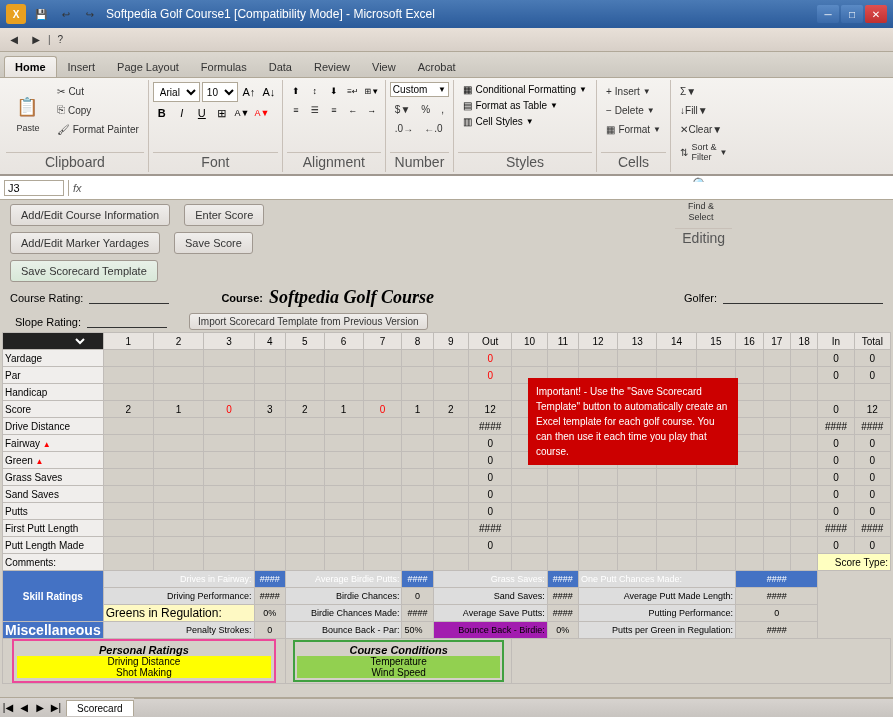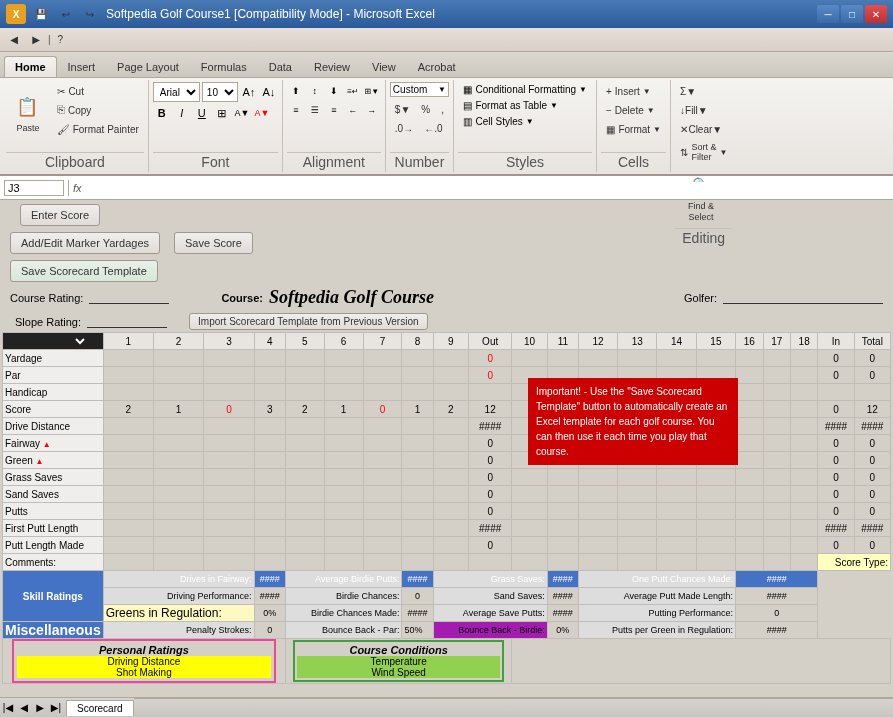--- a/index.html
+++ b/index.html
@@ -300,20 +300,21 @@
   <input class="cell-ref" value="J3" style="">
   <div class="formula-divider"></div>
   <span style="font-style:italic;font-size:11px;color:#555;">fx</span>
   <input class="formula-input" value="" style="">
 </div>
 
 <div class="content-area">
   <div style="position:relative;">
 
     <div class="btn-row" style="padding-left:10px;">
+      <button class="xl-btn">Add/Edit Course Information</button>
       <button class="xl-btn" style="margin-left:10px;">Enter Score</button>
     </div>
 
     <div class="btn-row" style="padding-left:10px;">
       <button class="xl-btn">Add/Edit Marker Yardages</button>
       <button class="xl-btn" style="margin-left:10px;">Save Score</button>
     </div>
 
     <div class="btn-row" style="padding-left:10px;">
       <button class="xl-btn" style="background:linear-gradient(to bottom,#e8f0e8,#d8e8d8);">Save Scorecard Template</button>
@@ -688,21 +689,21 @@
         </tr>
 
         <tr style="background:#4472c4;color:white;">
           <td rowspan="3" style="background:#4472c4;color:white;font-weight:bold;text-align:center;font-size:10px;">Skill Ratings</td>
           <td colspan="3" style="text-align:right;font-size:9px;background:#ddd;">Drives in Fairway:</td>
           <td colspan="1" style="text-align:center;font-size:9px;">####</td>
           <td colspan="3" style="text-align:right;font-size:9px;background:#ddd;">Average Birdie Putts:</td>
           <td colspan="1" style="text-align:center;font-size:9px;">####</td>
           <td colspan="3" style="text-align:right;font-size:9px;background:#ddd;">Grass Saves:</td>
           <td colspan="1" style="text-align:center;font-size:9px;">####</td>
-          <td colspan="4" style="text-align:right;font-size:9px;background:#ddd;">One Putt Chances Made:</td>
+          <td colspan="4" style="font-size:9px;background:#ddd;">One Putt Chances Made:</td>
           <td colspan="3" style="text-align:center;font-size:9px;">####</td>
         </tr>
         <tr>
           <td colspan="3" style="text-align:right;font-size:9px;background:#ddd;">Driving Performance:</td>
           <td colspan="1" style="text-align:center;font-size:9px;">####</td>
           <td colspan="3" style="text-align:right;font-size:9px;background:#ddd;">Birdie Chances:</td>
           <td colspan="1" style="text-align:center;font-size:9px;">0</td>
           <td colspan="3" style="text-align:right;font-size:9px;background:#ddd;">Sand Saves:</td>
           <td colspan="1" style="text-align:center;font-size:9px;">####</td>
           <td colspan="4" style="text-align:right;font-size:9px;background:#ddd;">Average Putt Made Length:</td>

